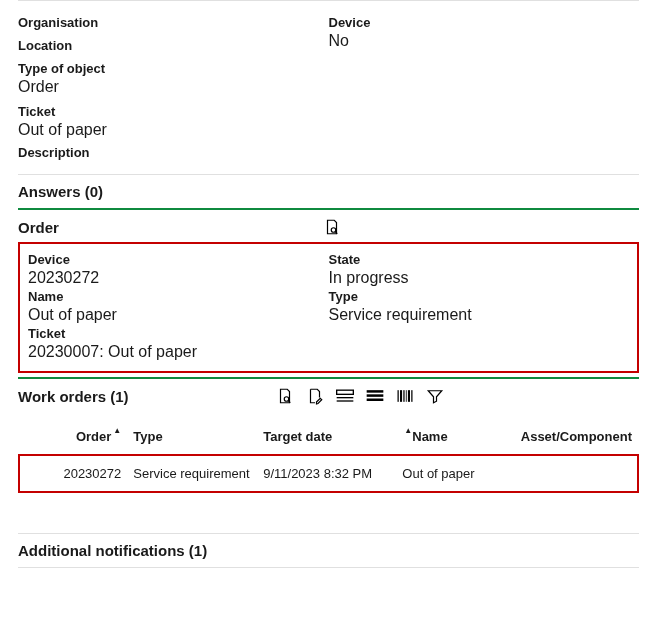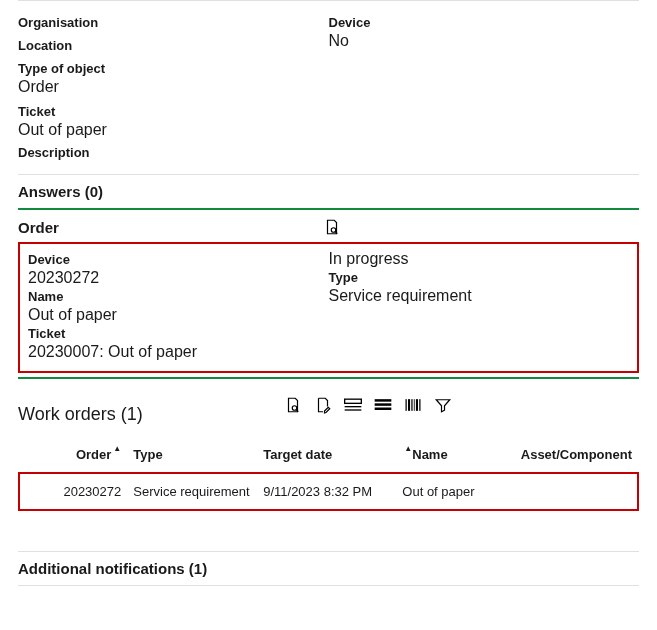--- a/index.html
+++ b/index.html
@@ -53,21 +53,21 @@
   }
   .redbox .row { display: flex; }
   .redbox .col { flex: 1; }
   .redbox .kv-label { font-weight: 600; font-size: 13px; margin-top: 2px; }
   .redbox .kv-value { margin-bottom: 2px; }
   .wo-head {
     display: flex;
     align-items: center;
     padding: 6px 0 6px 0;
   }
-  .wo-head .title { font-weight: 400; font-size: 18px; flex-shrink: 0; margin-right: auto; margin-top: 19px; }
+  .wo-head .title { font-weight: 700; font-size: 15px; flex-shrink: 0; margin-right: auto; }
   .toolbar { display: flex; gap: 6px; align-items: center; margin-left: 16px; }
   .table-wrap { margin-top: 6px; }
   .tbl { width: 100%; border-collapse: collapse; font-size: 13px; }
   .tbl th {
     font-weight: 600;
     text-align: left;
     padding: 10px 6px;
     white-space: nowrap;
   }
   .tbl th .sort {
@@ -151,20 +151,21 @@
     <div class="row">
       <div class="col">
         <div class="kv-label">Device</div>
         <div class="kv-value">20230272</div>
         <div class="kv-label">Name</div>
         <div class="kv-value">Out of paper</div>
         <div class="kv-label">Ticket</div>
         <div class="kv-value">20230007: Out of paper</div>
       </div>
       <div class="col">
+        <div class="kv-label">State</div>
         <div class="kv-value">In progress</div>
         <div class="kv-label">Type</div>
         <div class="kv-value">Service requirement</div>
       </div>
     </div>
   </div>
 
   <div class="green-sep"></div>
 
   <div class="wo-head">

